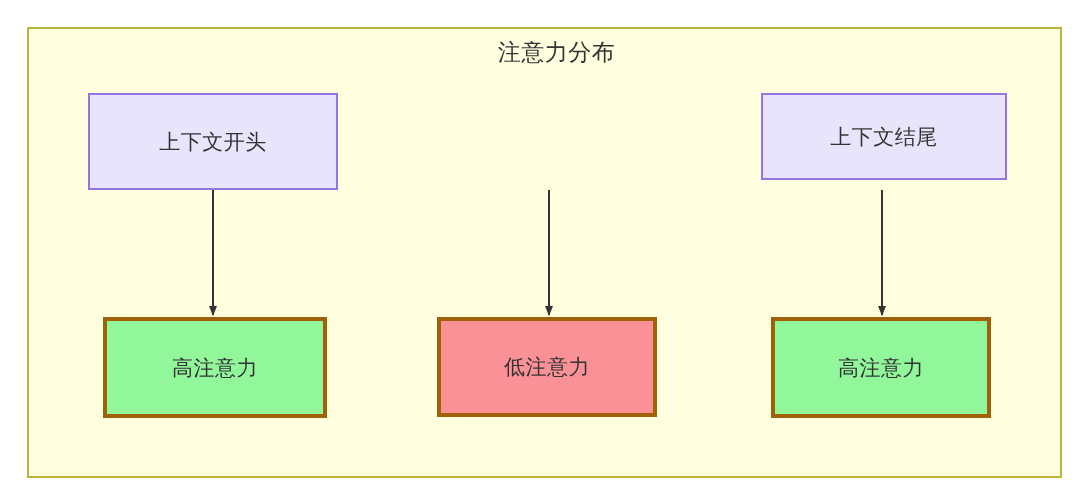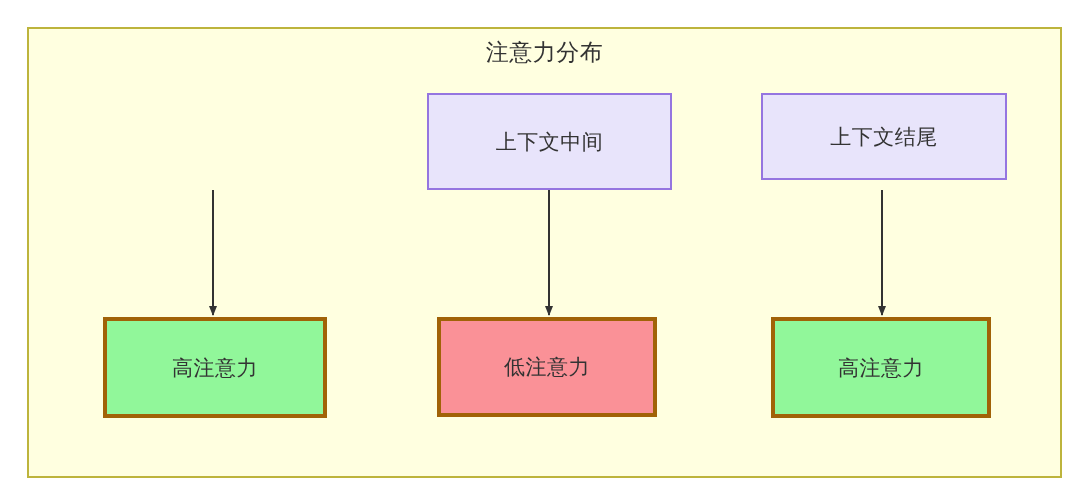--- a/index.html
+++ b/index.html
@@ -30,21 +30,21 @@
     top: 27px;
     width: 1035px;
     height: 451px;
     box-sizing: border-box;
     background: #ffffe0;
     border: 2px solid #bdb43c;
   }
 
   .subgraph-title {
     position: absolute;
-    left: 0;
+    left: 12px;
     top: 9px;
     width: 100%;
     text-align: center;
     font-size: 23px;
     line-height: 28px;
     color: #333333;
     letter-spacing: 0.5px;
     white-space: nowrap;
   }
 
@@ -88,24 +88,24 @@
 </style>
 </head>
 <body>
 
 <div id="canvas">
 
   <div class="subgraph">
     <div class="subgraph-title">注意力分布</div>
   </div>
 
+  <div class="node node-source" style="left:88px; top:93px; width:250px; height:97px;">
+    <span>上下文开头</span>
+  </div>
 
-  <div class="node node-source" style="left:427px; top:93px; width:245px; height:97px;">
-    <span>上下文中间</span>
-  </div>
 
   <div class="node node-source" style="left:761px; top:93px; width:246px; height:87px;">
     <span>上下文结尾</span>
   </div>
 
   <div class="node node-result fill-high" style="left:103px; top:317px; width:224px; height:101px;">
     <span>高注意力</span>
   </div>
 
   <div class="node node-result fill-low" style="left:437px; top:317px; width:220px; height:100px;">

